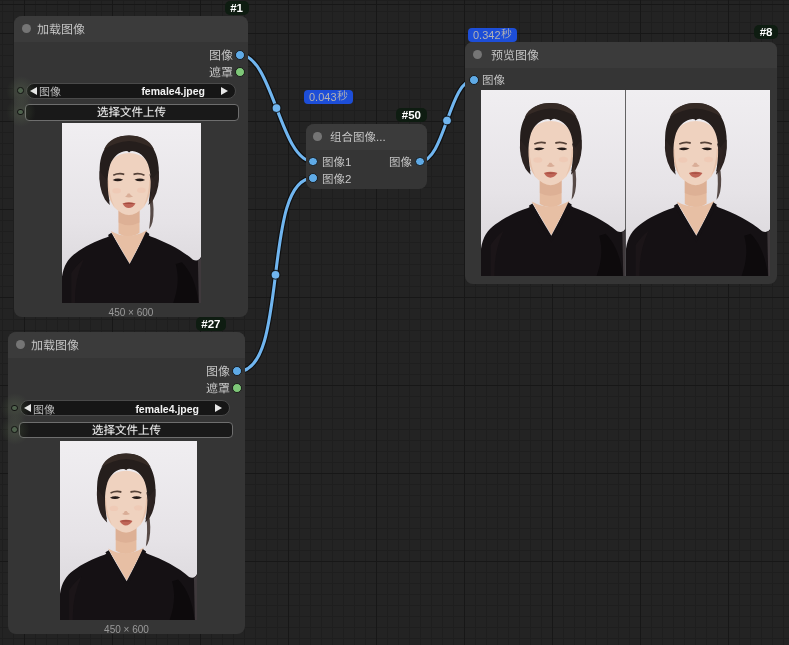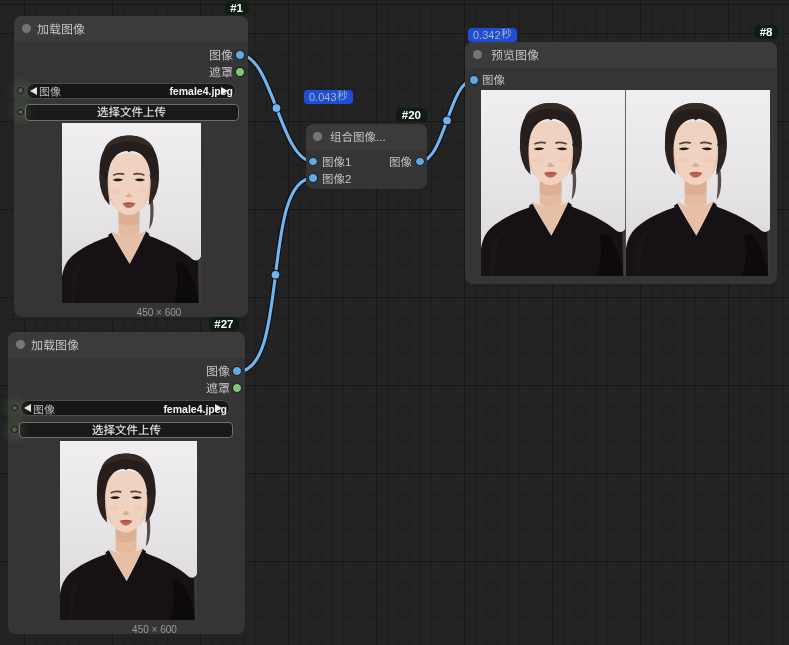--- a/index.html
+++ b/index.html
@@ -14,21 +14,21 @@
 .title { position:absolute; left:0; top:0; right:0; height:25.5px; background:#3b3b3b; border-radius:8px 8px 0 0; }
 .tdot { position:absolute; width:9px; height:9px; border-radius:50%; background:#757575; top:8px; left:7.5px; }
 .port { position:absolute; width:9.8px; height:9.8px; border-radius:50%; border:1.9px solid #161616; }
 .wsock { position:absolute; width:6.5px; height:6.5px; border-radius:50%; background:#4e614c; border:1.8px solid #121212; }
 .wglow { position:absolute; width:30px; height:30px; background:radial-gradient(circle, rgba(120,150,100,0.22), rgba(120,150,100,0) 70%); }
 .badge { position:absolute; background:#0e1c11; color:#fff; font-weight:bold; font-size:11.5px; line-height:14px; padding:0 5.5px; border-radius:5px; height:14px; z-index:11; }
 .tbadge { position:absolute; background:#1d4ed8; color:#b2b2b2; font-size:11px; line-height:13px; padding:0 5px; border-radius:4px; height:13.5px; z-index:11; }
 .combo { position:absolute; background:#161616; border:1px solid #4a4a4a; border-radius:8.5px; height:16px; }
 .btn { position:absolute; background:#191919; border:1px solid #6e6e6e; border-radius:4px; height:16.5px; }
 .arrow { position:absolute; width:0; height:0; border-style:solid; }
-.lat { position:absolute; color:#ddd;margin-left:28px; }
+.lat { position:absolute; color:#ddd; }
 </style></head><body>
 <div id="grid"></div>
 <svg width="0" height="0" style="position:absolute">
     <defs>
       <path id="g4E0A" d="M470.1700439453125 516.1512451171875H881.240234375V441.1295166015625H470.1700439453125ZM51.19970703125 42.8314208984375H949.80029296875V-32.1903076171875H51.19970703125ZM427.2091064453125 825.0904541015625H506.1309814453125V2.92041015625H427.2091064453125Z"></path>
       <path id="g4EF6" d="M604.2293701171875 827.9703369140625H679.2510986328125V-79.9703369140625H604.2293701171875ZM431.5694580078125 789.68017578125 503.861083984375 775.31982421875Q490.4710693359375 705.659912109375 470.88604736328125 638.3549194335938Q451.301025390625 571.0499267578125 426.6910400390625 512.8549194335938Q402.0810546875 454.659912109375 373.0311279296875 409.43994140625Q366.3509521484375 414.9500732421875 354.440673828125 422.15521240234375Q342.5303955078125 429.3603515625 330.42510986328125 436.06549072265625Q318.31982421875 442.7706298828125 308.859619140625 446.720703125Q337.9095458984375 488.380615234375 361.6295166015625 543.6255493164062Q385.3494873046875 598.8704833984375 402.95947265625 661.7254028320312Q420.5694580078125 724.580322265625 431.5694580078125 789.68017578125ZM441.4305419921875 635.28076171875H908.7503662109375V561.59912109375H422.5101318359375ZM316.6099853515625 341.180908203125H952.6505126953125V267.499267578125H316.6099853515625ZM267.6490478515625 836.3603515625 338.7706298828125 814.7098388671875Q307.380615234375 730.31982421875 265.820556640625 647.8947143554688Q224.260498046875 565.4696044921875 175.8104248046875 492.65447998046875Q127.3603515625 419.83935546875 74.80029296875 363.059326171875Q71.240234375 371.9095458984375 63.53509521484375 385.96490478515625Q55.8299560546875 400.020263671875 47.34478759765625 414.2706298828125Q38.859619140625 428.52099609375 31.739501953125 437.3712158203125Q79.0093994140625 486.2510986328125 122.559326171875 550.3509521484375Q166.1092529296875 614.4508056640625 203.6591796875 687.5506591796875Q241.2091064453125 760.6505126953125 267.6490478515625 836.3603515625ZM166.59912109375 578.6396484375 237.500732421875 649.541259765625 238.720703125 648.541259765625V-78.140380859375H166.59912109375Z"></path>
       <path id="g4F20" d="M265.6490478515625 836.3603515625 336.7706298828125 814.7098388671875Q304.16064453125 730.31982421875 260.16064453125 647.5897216796875Q216.16064453125 564.859619140625 165.2706298828125 492.04449462890625Q114.380615234375 419.2293701171875 59.9906005859375 363.059326171875Q56.4305419921875 371.9095458984375 49.0303955078125 385.96490478515625Q41.6302490234375 400.020263671875 33.14508056640625 414.57562255859375Q24.659912109375 429.1309814453125 17.539794921875 437.3712158203125Q67.2496337890625 486.2510986328125 113.239501953125 550.0459594726562Q159.2293701171875 613.8408203125 198.6092529296875 687.2456665039062Q237.9891357421875 760.6505126953125 265.6490478515625 836.3603515625ZM159.71923828125 578.6396484375 231.180908203125 650.7113037109375 232.40087890625 649.7113037109375V-78.140380859375H159.71923828125ZM473.8704833984375 344.9906005859375H844.9703369140625V274.6490478515625H473.8704833984375ZM820.3697509765625 344.9906005859375H834L846.240234375 349.5506591796875L899.0513916015625 316.8798828125Q863.5911865234375 275.5897216796875 819.9110107421875 225.859619140625Q776.2308349609375 176.1295166015625 729.6356811523438 125.37445068359375Q683.04052734375 74.619384765625 639.7503662109375 28.279296875L578.47900390625 66.460205078125Q621.379150390625 110.6302490234375 667.279296875 160.80029296875Q713.179443359375 210.9703369140625 753.799560546875 257.44537353515625Q794.419677734375 303.92041015625 820.3697509765625 336.48046875ZM573.2091064453125 834.900146484375 646.8408203125 824.8299560546875Q630.060791015625 758.3697509765625 609.9508056640625 683.859619140625Q589.8408203125 609.3494873046875 568.7308349609375 534.3143920898438Q547.620849609375 459.279296875 527.8158569335938 392.3292236328125Q508.0108642578125 325.379150390625 491.0108642578125 274.6490478515625H410.819091796875Q429.59912109375 328.1591796875 451.59912109375 397.08428955078125Q473.59912109375 466.0093994140625 495.40411376953125 542.1295166015625Q517.2091064453125 618.2496337890625 537.2091064453125 693.8447875976562Q557.2091064453125 769.43994140625 573.2091064453125 834.900146484375ZM348.340087890625 723.8907470703125H907.68017578125V654.1092529296875H348.340087890625ZM290.9500732421875 534.8408203125H953.5303955078125V464.279296875H290.9500732421875ZM468.499267578125 125.4696044921875 522.7503662109375 170.7706298828125Q571.0904541015625 141.940673828125 621.4305419921875 107.1107177734375Q671.7706298828125 72.28076171875 715.3057250976562 38.060791015625Q758.8408203125 3.8408203125 786.5709228515625 -24.1591796875L730.9298095703125 -80.0904541015625Q703.759765625 -51.0904541015625 660.0296630859375 -14.39544677734375Q616.299560546875 22.299560546875 566.0694580078125 59.1895751953125Q515.83935546875 96.07958984375 468.499267578125 125.4696044921875Z"></path>
       <path id="g50CF" d="M471.020263671875 768.7503662109375H717.5303955078125V709.499267578125H471.020263671875ZM425.44140625 570.8892822265625V470.500732421875H828.5289306640625V570.8892822265625ZM358.219970703125 628.9703369140625H898.0904541015625V413.0296630859375H358.219970703125ZM516.8798828125 363.5694580078125 568.0810546875 394Q616.9110107421875 357.219970703125 648.3509521484375 308.219970703125Q679.7908935546875 259.219970703125 695.4258422851562 206.1099853515625Q711.060791015625 153 712.4757690429688 103.19500732421875Q713.8907470703125 53.3900146484375 702.78076171875 14.3900146484375Q691.6707763671875 -24.6099853515625 670.2308349609375 -44.780029296875Q651.28076171875 -65.460205078125 630.7706298828125 -71.99530029296875Q610.260498046875 -78.5303955078125 583.7503662109375 -78.92041015625Q555.140380859375 -79.700439453125 521.0904541015625 -77.0904541015625Q520.0904541015625 -63.900146484375 515.8353881835938 -45.06475830078125Q511.580322265625 -26.2293701171875 503.1201171875 -12.0390625Q522.7301025390625 -14.0390625 539.56005859375 -15.0390625Q556.3900146484375 -16.0390625 569 -16.0390625Q584.43994140625 -16.0390625 595.9898681640625 -13.06402587890625Q607.539794921875 -10.0889892578125 617.8096923828125 2.6910400390625Q632.739501953125 16.740966796875 639.7044067382812 47.4508056640625Q646.6693115234375 78.16064453125 644.1693115234375 118.5904541015625Q641.6693115234375 159.020263671875 627.8143920898438 203.25506591796875Q613.95947265625 247.4898681640625 586.7745971679688 289.19970703125Q559.5897216796875 330.9095458984375 516.8798828125 363.5694580078125ZM582.059326171875 307.56005859375 630.4102783203125 283.2496337890625Q595.3603515625 248.5897216796875 543.4555053710938 213.62481689453125Q491.5506591796875 178.659912109375 435.14581298828125 149.6099853515625Q378.740966796875 120.56005859375 329.0810546875 102.340087890625Q321.5709228515625 113.80029296875 309.3306884765625 128.2105712890625Q297.0904541015625 142.620849609375 287.020263671875 151.301025390625Q336.900146484375 166.3509521484375 392.719970703125 190.9508056640625Q448.539794921875 215.5506591796875 498.859619140625 246.0904541015625Q549.179443359375 276.6302490234375 582.059326171875 307.56005859375ZM636.3494873046875 212.0701904296875 687.9906005859375 186.8096923828125Q646.6005859375 138.979736328125 584.940673828125 94.45477294921875Q523.28076171875 49.9298095703125 455.0108642578125 14.2098388671875Q386.740966796875 -21.5101318359375 321.9110107421875 -43.900146484375Q314.0108642578125 -31.2698974609375 301.40557861328125 -15.49456787109375Q288.80029296875 0.28076171875 277.9500732421875 9.740966796875Q342.3900146484375 28.5709228515625 410.2698974609375 59.9508056640625Q478.1497802734375 91.3306884765625 538.0296630859375 131.04052734375Q597.9095458984375 170.7503662109375 636.3494873046875 212.0701904296875ZM858.4898681640625 369.92041015625 908.9609375 322.3994140625Q874.620849609375 300.179443359375 834.0358276367188 278.04449462890625Q793.4508056640625 255.9095458984375 752.8408203125 236.4696044921875Q712.2308349609375 217.0296630859375 677.2308349609375 202.19970703125L638.1700439453125 242.04052734375Q672.3900146484375 257.6505126953125 712.9149780273438 279.8704833984375Q753.43994140625 302.0904541015625 792.159912109375 326.00543212890625Q830.8798828125 349.92041015625 858.4898681640625 369.92041015625ZM486.7894287109375 839.3603515625 558.740966796875 826.1700439453125Q518.2308349609375 750.099853515625 455.620849609375 670.5499267578125Q393.0108642578125 591 304.7908935546875 523.3900146484375Q300.060791015625 531.0701904296875 291.380615234375 540.42041015625Q282.700439453125 549.7706298828125 273.43524169921875 558.0358276367188Q264.1700439453125 566.301025390625 255.8798828125 571.0311279296875Q311.1497802734375 609.9110107421875 355.61468505859375 656.3158569335938Q400.07958984375 702.720703125 433.1295166015625 750.0155639648438Q466.179443359375 797.3104248046875 486.7894287109375 839.3603515625ZM691.3697509765625 768.7503662109375H707.1201171875L720.92041015625 772.700439453125L764.7113037109375 740.5897216796875Q740.0311279296875 697.6396484375 705.4609375 653.51953125Q670.8907470703125 609.3994140625 638.4305419921875 578.059326171875Q631.5303955078125 588.1295166015625 619.7901611328125 600.4298095703125Q608.0499267578125 612.7301025390625 599.1497802734375 620.020263671875Q616.1497802734375 637.6302490234375 633.8447875976562 661.4352416992188Q651.539794921875 685.240234375 666.8447875976562 710.1552124023438Q682.1497802734375 735.0701904296875 691.3697509765625 755.5101318359375ZM791.8314208984375 279.80029296875Q807.4913330078125 228.0904541015625 833.201171875 179.90557861328125Q858.9110107421875 131.720703125 893.8408203125 94.1707763671875Q928.7706298828125 56.620849609375 970.0904541015625 34.2308349609375Q957.8502197265625 24.16064453125 943.8549194335938 7.30029296875Q929.859619140625 -9.56005859375 920.95947265625 -22.9703369140625Q854.4696044921875 18.539794921875 806.599853515625 96.3798828125Q758.7301025390625 174.219970703125 733.240234375 264.56005859375ZM605.19970703125 609.56005859375H666.5709228515625V604.419677734375Q666.5709228515625 578.419677734375 660.7908935546875 543.8346557617188Q655.0108642578125 509.2496337890625 637.0358276367188 470.359619140625Q619.060791015625 431.4696044921875 582.0857543945312 391.9696044921875Q545.1107177734375 352.4696044921875 483.63568115234375 315.6396484375Q422.16064453125 278.8096923828125 329.7706298828125 248.759765625Q323.260498046875 258.43994140625 311.1302490234375 272.3502197265625Q299 286.260498046875 287.31982421875 295.940673828125Q374.5897216796875 323.2105712890625 432.61468505859375 356.48046875Q490.6396484375 389.7503662109375 525.4446411132812 424.82525634765625Q560.2496337890625 459.900146484375 577.3346557617188 493.6700439453125Q594.419677734375 527.43994140625 599.8096923828125 556.2948608398438Q605.19970703125 585.1497802734375 605.19970703125 605.979736328125ZM262.138916015625 836.3603515625 333.260498046875 814.7098388671875Q302.6505126953125 730.31982421875 261.48046875 647.8947143554688Q220.3104248046875 565.4696044921875 172.44537353515625 492.65447998046875Q124.580322265625 419.83935546875 72.4102783203125 363.059326171875Q68.8502197265625 371.9095458984375 61.14508056640625 385.96490478515625Q53.43994140625 400.020263671875 44.95477294921875 414.2706298828125Q36.4696044921875 428.52099609375 29.3494873046875 437.3712158203125Q76.2293701171875 486.2510986328125 119.19427490234375 550.5459594726562Q162.1591796875 614.8408203125 199.12408447265625 687.940673828125Q236.0889892578125 761.04052734375 262.138916015625 836.3603515625ZM158.939208984375 570.099853515625 229.2308349609375 641.00146484375 230.4508056640625 640.00146484375V-76.92041015625H158.939208984375Z"></path>
       <path id="g52A0" d="M605.4102783203125 81.101318359375H877.19970703125V8.8096923828125H605.4102783203125ZM53.4898681640625 650.500732421875H437.5491943359375V577.4290771484375H53.4898681640625ZM571.51953125 715.500732421875H913.140380859375V-57.2901611328125H837.898681640625V643.2091064453125H644.0311279296875V-64.68017578125H571.51953125ZM417.798828125 650.500732421875H490.48046875Q490.48046875 650.500732421875 490.48046875 643.0756225585938Q490.48046875 635.6505126953125 490.48046875 626.5553588867188Q490.48046875 617.460205078125 490.0904541015625 612.1201171875Q487.0904541015625 445.3603515625 483.89544677734375 331.00543212890625Q480.700439453125 216.6505126953125 476.00543212890625 144.45550537109375Q471.3104248046875 72.260498046875 463.61541748046875 33.200439453125Q455.92041015625 -5.859619140625 443.92041015625 -22.0296630859375Q430.4102783203125 -41.4898681640625 415.18017578125 -49.719970703125Q399.9500732421875 -57.9500732421875 377.6099853515625 -60.900146484375Q357.0499267578125 -63.8502197265625 324.74493408203125 -63.6302490234375Q292.43994140625 -63.4102783203125 258.659912109375 -61.1903076171875Q257.659912109375 -44.43994140625 252.259765625 -23.0694580078125Q246.859619140625 -1.698974609375 236.7894287109375 14.0513916015625Q272.3292236328125 11.44140625 302.0390625 10.74639892578125Q331.7489013671875 10.0513916015625 345.138916015625 10.0513916015625Q356.138916015625 9.44140625 364.138916015625 12.721435546875Q372.138916015625 16.00146484375 378.5289306640625 25.781494140625Q387.138916015625 37.3914794921875 393.2489013671875 73.721435546875Q399.35888671875 110.0513916015625 403.9688720703125 180.12628173828125Q408.578857421875 250.201171875 411.6888427734375 361.3509521484375Q414.798828125 472.500732421875 417.798828125 632.92041015625ZM195.47900390625 826.580322265625H268.940673828125Q268.3306884765625 688.219970703125 264.02569580078125 556.2948608398438Q259.720703125 424.3697509765625 243.1107177734375 306.06475830078125Q226.500732421875 187.759765625 189.28076171875 89.45477294921875Q152.060791015625 -8.8502197265625 86.2308349609375 -80.9703369140625Q80.1107177734375 -72.1201171875 70.04052734375 -62.40484619140625Q59.9703369140625 -52.6895751953125 48.92510986328125 -43.75433349609375Q37.8798828125 -34.819091796875 28.419677734375 -29.3089599609375Q78.299560546875 23.0810546875 109.87445068359375 93.0709228515625Q141.4493408203125 163.060791015625 159.1092529296875 246.57562255859375Q176.7691650390625 330.0904541015625 184.40411376953125 424.38531494140625Q192.0390625 518.68017578125 193.759033203125 620.2901611328125Q195.47900390625 721.900146484375 195.47900390625 826.580322265625Z"></path>
       <path id="g5408" d="M248.340087890625 513.260498046875H753.219970703125V443.698974609375H248.340087890625ZM230.1903076171875 48.3306884765625H766.299560546875V-22.2308349609375H230.1903076171875ZM196.07958984375 323.6302490234375H817.380615234375V-74.3603515625H738.23876953125V255.798828125H271.88134765625V-77.7503662109375H196.07958984375ZM516.8096923828125 842.700439453125 582.76123046875 809.2496337890625Q527.301025390625 726.179443359375 450.0709228515625 651.5093994140625Q372.8408203125 576.83935546875 281.75579833984375 516.2543334960938Q190.6707763671875 455.6693115234375 94.2308349609375 413.3292236328125Q84.7706298828125 428.859619140625 70.10528564453125 447.4500732421875Q55.43994140625 466.04052734375 39.6895751953125 479.40087890625Q134.95947265625 517.2308349609375 225.15447998046875 572.3057250976562Q315.3494873046875 627.380615234375 390.60455322265625 696.3455200195312Q465.859619140625 765.3104248046875 516.8096923828125 842.700439453125ZM531.940673828125 784.1700439453125Q623.201171875 683.0499267578125 733.0560913085938 613.3502197265625Q842.9110107421875 543.6505126953125 968.92041015625 490.301025390625Q954.340087890625 478.1107177734375 939.4547729492188 459.10528564453125Q924.5694580078125 440.099853515625 916.279296875 422.179443359375Q831.0296630859375 463.3292236328125 753.7348022460938 510.5390625Q676.43994140625 557.7489013671875 605.4298095703125 616.7239379882812Q534.419677734375 675.698974609375 467.71923828125 751.8892822265625Z"></path>
@@ -213,21 +213,21 @@
     </svg>
     <div class="wglow" style="left:-8.5px;top:61.0px"></div>
     <div class="wsock" style="left:3.3px;top:72.8px"></div>
     <div class="wglow" style="left:-8.5px;top:82.5px"></div>
     <div class="wsock" style="left:3.3px;top:94.3px"></div>
     <svg style="position:absolute;left:52px;top:109px" width="137" height="179" viewBox="0 0 450 600" preserveAspectRatio="none">
       <use href="#portrait"></use>
     </svg>
     <span class="lat" style="left:0;top:292px;width:237px;text-align:center;font-size:10px;color:#9a9a9a">450 × 600</span>
   </div>
-<div class="badge" style="right:550px;top:316.5px">#27</div>
+<div class="badge" style="right:563px;top:316.5px">#27</div>
 <div class="node" style="left:305.5px;top:124px;width:121px;height:65px">
     <div class="title"></div>
     <div class="tdot" style="width:8.5px;height:8.5px"></div>
     <svg style="position:absolute;left:24.5px;top:7.38px;overflow:visible" width="59" height="12">
       <g transform="translate(0,10.12) scale(0.011500,-0.011500)" fill="#c8c8c8">
         <use href="#g7EC4" x="0"></use>
         <use href="#g5408" x="1000"></use>
         <use href="#g56FE" x="2000"></use>
         <use href="#g50CF" x="3000"></use>
       </g>
@@ -255,21 +255,21 @@
         <use href="#g56FE" x="0"></use>
         <use href="#g50CF" x="1000"></use>
       </g>
     </svg>
   </div>
 <div class="tbadge" style="left:304px;top:90px">0.043<svg style="overflow:visible;margin-left:-1px" width="12" height="11">
       <g transform="translate(1,9.6) scale(0.011,-0.011)" fill="#b2b2b2">
         <use href="#g79D2"></use>
       </g>
     </svg></div>
-<div class="badge" style="right:362.5px;top:107.5px">#20</div>
+<div class="badge" style="right:362.5px;top:107.5px">#50</div>
 <div class="node" style="left:465px;top:42px;width:311.5px;height:242px">
     <div class="title"></div>
     <div class="tdot"></div>
     <svg style="position:absolute;left:25.5px;top:6.94px;overflow:visible" width="51" height="13">
       <g transform="translate(0,10.56) scale(0.012000,-0.012000)" fill="#c8c8c8">
         <use href="#g9884" x="0"></use>
         <use href="#g89C8" x="1000"></use>
         <use href="#g56FE" x="2000"></use>
         <use href="#g50CF" x="3000"></use>
       </g>

